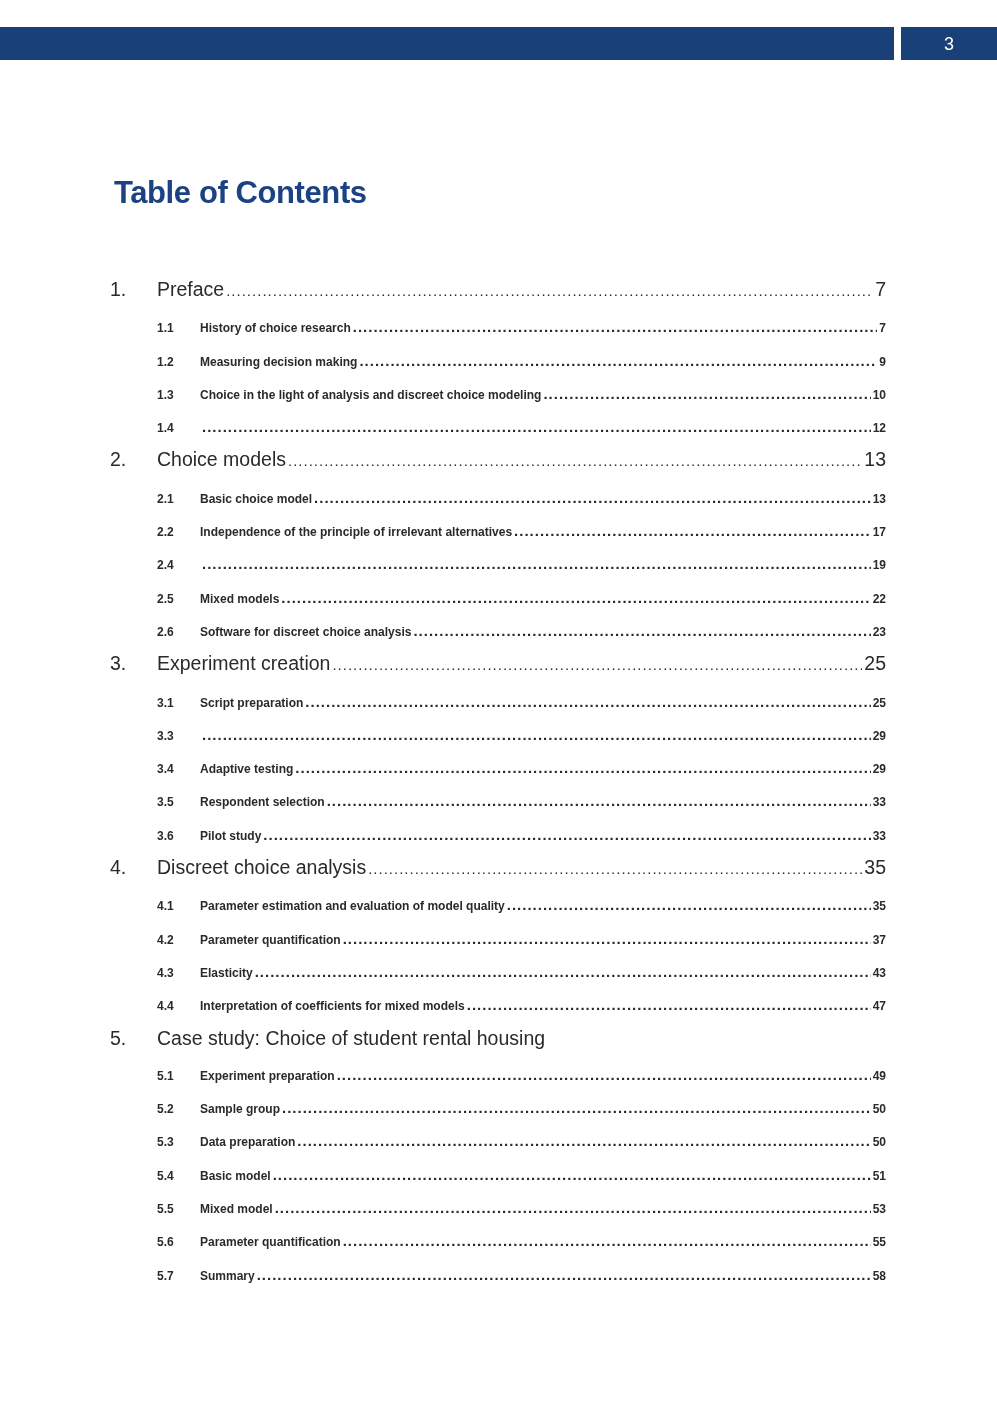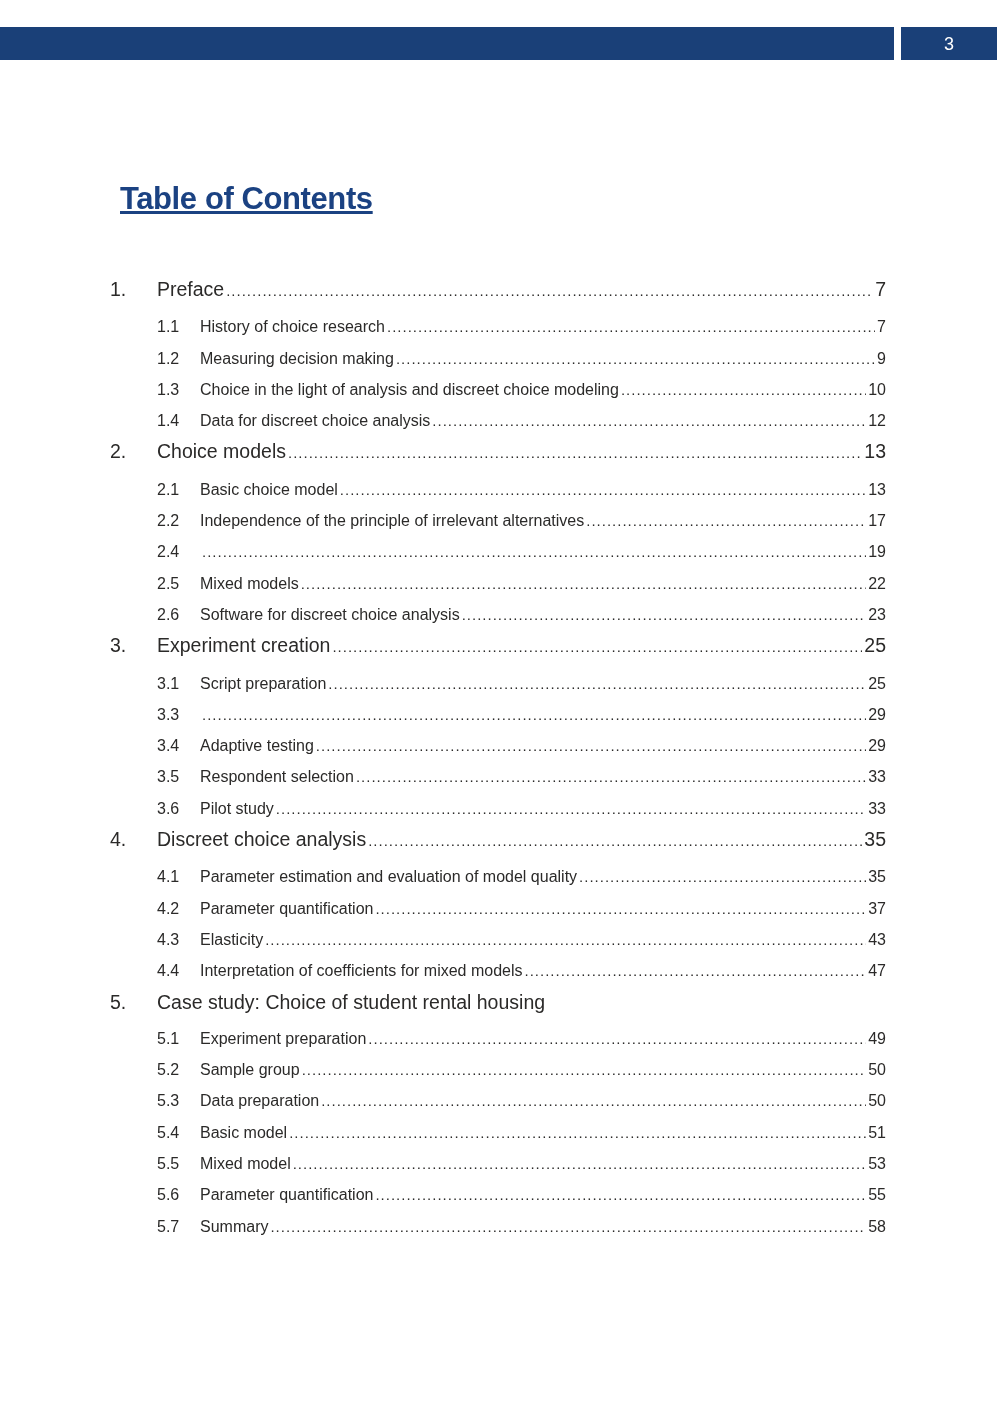--- a/index.html
+++ b/index.html
@@ -32,43 +32,42 @@
     align-items: center;
     justify-content: center;
     font-size: 18px;
     line-height: 1;
   }
 
   
   .title {
     position: absolute;
     left: 110px; top: 170px;
-    margin: 10px;
+    margin: 4px;
     font-size: 31px;
     line-height: 38px;
     font-weight: 700;
     letter-spacing: -0.4px;
     color: var(--title, #1b4282);
-    text-decoration: underline;
   }
 
   
   .toc {
     position: absolute;
     left: 110px; top: 274px;
     width: 776px;
   }
   .toc-row {
     display: flex;
     align-items: baseline;
     line-height: 31.3px;
     white-space: nowrap;
   }
   .toc-row.level1 { font-size: 19.5px; margin-bottom: 5px; }
-  .toc-row.level2 { font-size: 16px; padding-left: 47px; }
+  .toc-row.level2 { font-size: 12px; padding-left: 47px; font-weight: bold; }
   .toc-row.level1 .num { flex: 0 0 47px; }
   .toc-row.level2 .num { flex: 0 0 43px; }
   .label { flex: 0 0 auto; text-align: right; }
   .dots {
     flex: 1 1 auto;
     overflow: hidden;
     margin: 0 2px;
     min-width: 0;
   }
   .dots::after {
@@ -110,21 +109,20 @@
     <span class="pg">9</span>
   </div>
       <div class="toc-row level2">
     <span class="num">1.3</span>
     <span class="label">Choice in the light of analysis and discreet choice modeling</span>
     <span class="dots"></span>
     <span class="pg">10</span>
   </div>
       <div class="toc-row level2">
     <span class="num">1.4</span>
-    <span class="label">Data for discreet choice analysis</span>
     <span class="dots"></span>
     <span class="pg">12</span>
   </div>
       <div class="toc-row level1">
     <span class="num">2.</span>
     <span class="label">Choice models</span>
     <span class="dots"></span>
     <span class="pg">13</span>
   </div>
       <div class="toc-row level2">

